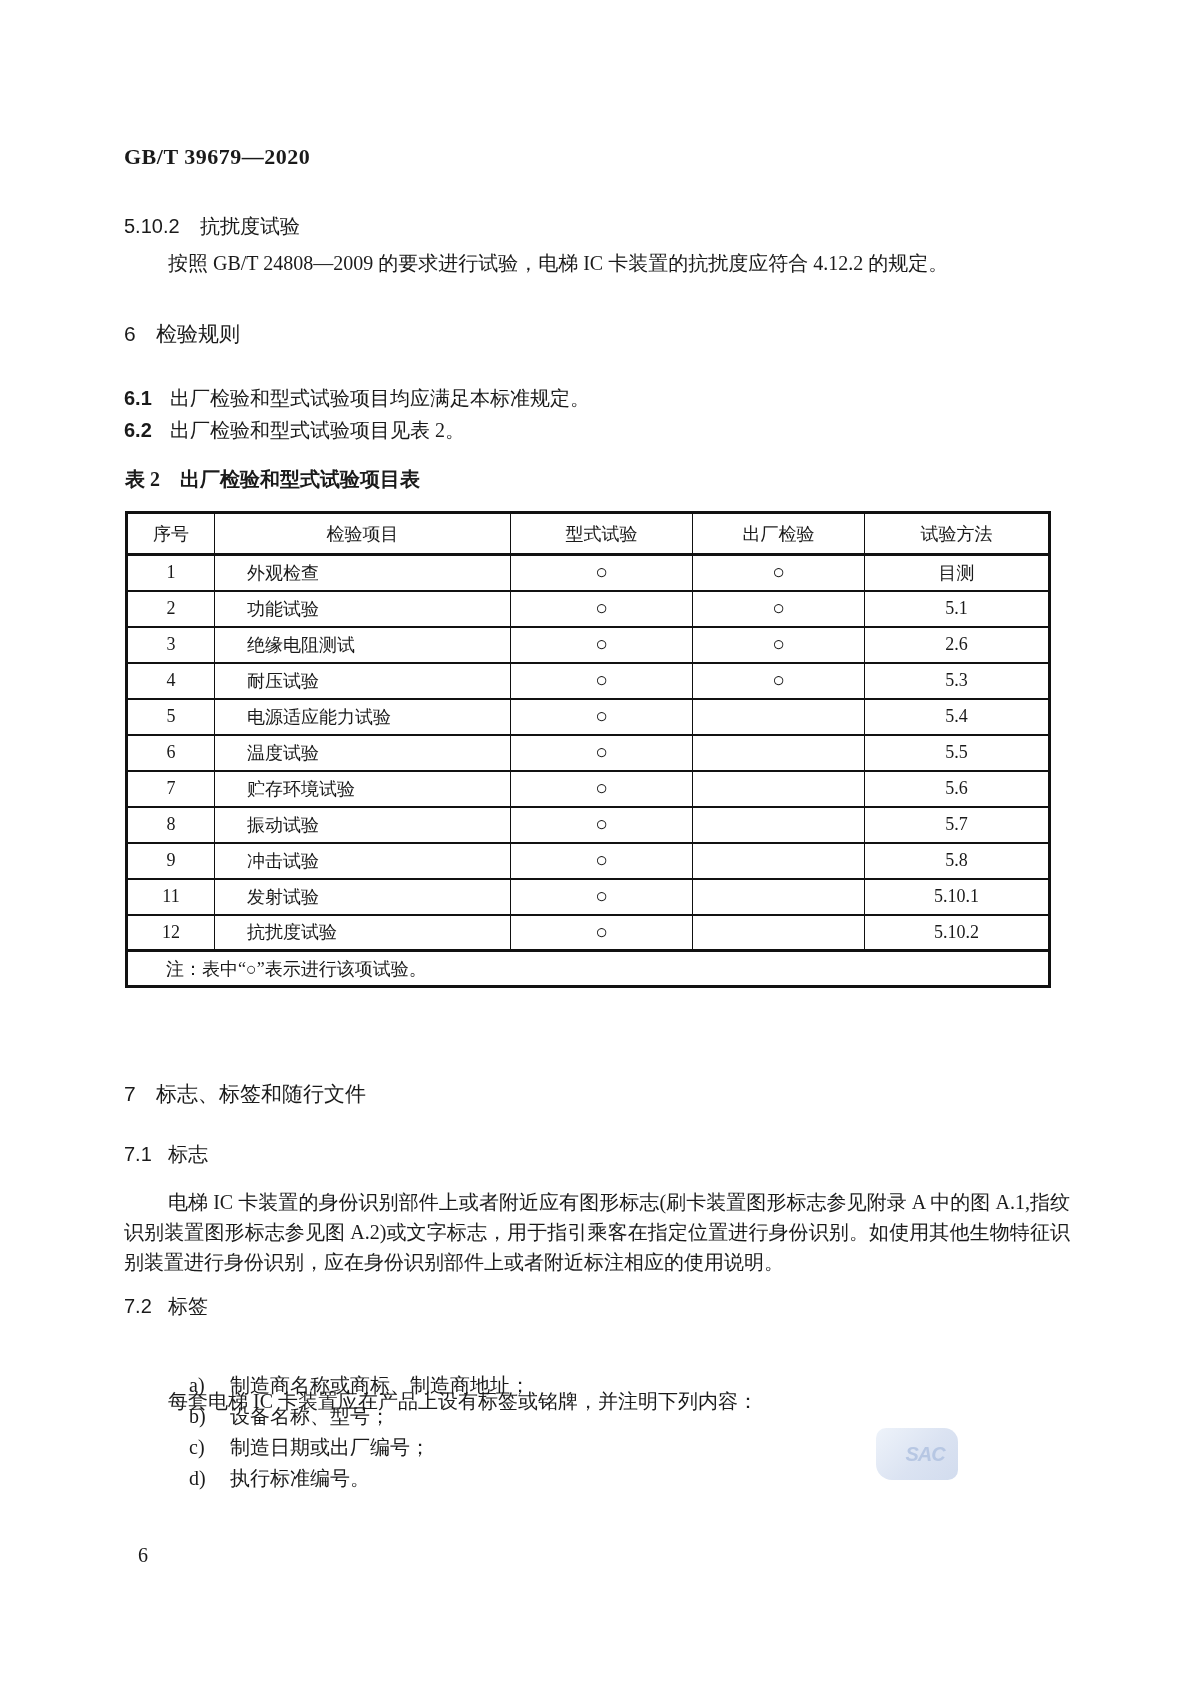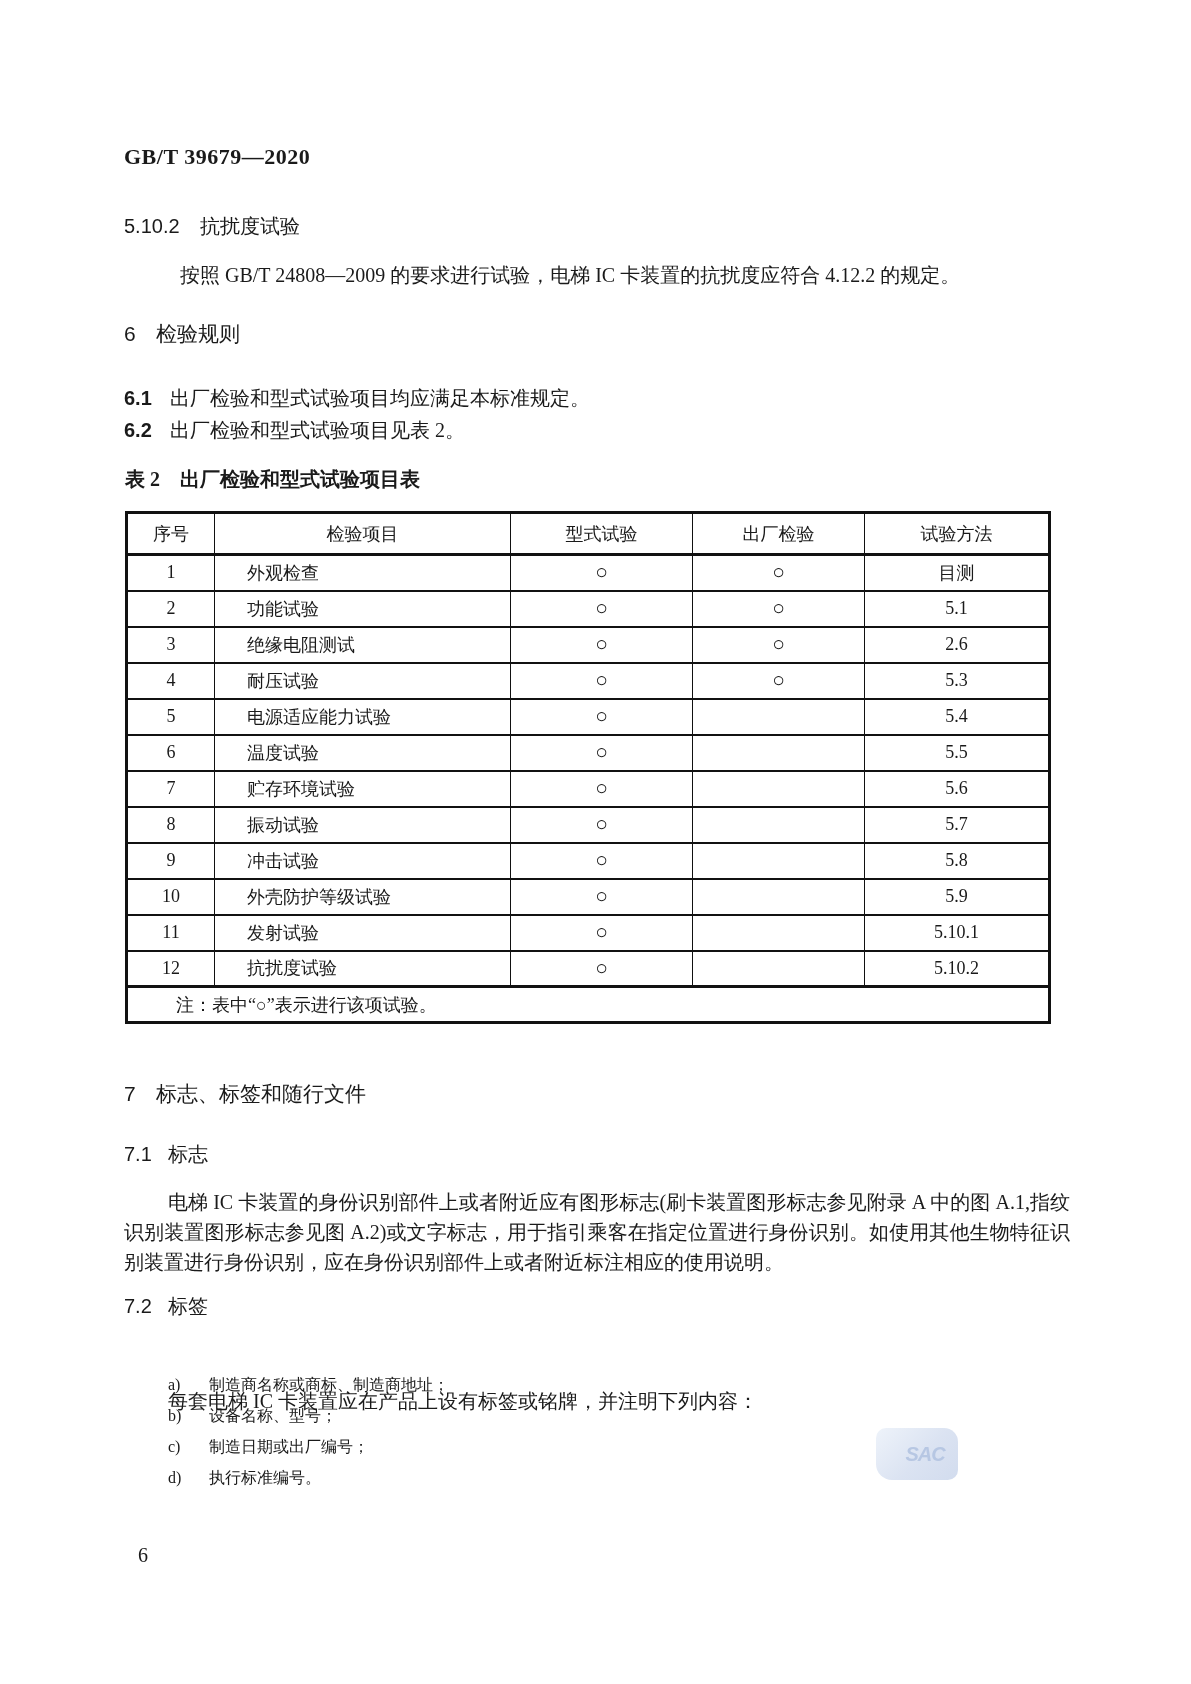--- a/index.html
+++ b/index.html
@@ -39,24 +39,24 @@
     border:1px solid #111; border-top:2px solid #111; border-bottom:2px solid #111;
     font-size:18px; font-weight:normal; text-align:center; padding:0;
     overflow:hidden; white-space:nowrap;
   }
   thead tr { height:42px; }
   tbody tr { height:36px; }
   thead th { border-bottom:3px solid #111; }
   td.c-item { text-align:left; padding-left:32px; }
   .circ { font-size:21px; line-height:1; }
   tr.note-row td {
-    border-top:3px solid #111; text-align:left; padding-left:48px; font-size:18px;
-  }
-
-  .list-item { font-size:16px; line-height:30px; white-space:nowrap; }
+    border-top:3px solid #111; text-align:left; padding-left:38px; font-size:18px;
+  }
+
+  .list-item { font-size:20px; line-height:30px; white-space:nowrap;margin-left:21px; }
   .list-label { display:inline-block; width:41px; }
   .li-indent { left:168px; }
 
   .page-number { left:138px; top:1544px; font-size:20px; }
 
   .watermark {
     left:876px; top:1428px; width:66px; height:52px;
     border-radius:10px 14px 10px 16px;
     background:linear-gradient(135deg, #eef3fa 0%, #dbe3f2 55%, #d2dcee 100%);
     display:flex; align-items:center; justify-content:center;
@@ -68,21 +68,21 @@
 <body>
 
 <div class="page">
 
   <div class="abs running-header">GB/T 39679—2020</div>
 
   <div class="abs heading" style="top:212px">
     <span class="hnum w76">5.10.2</span><span>抗扰度试验</span>
   </div>
 
-  <p class="abs bodytext indent" style="top:248px; margin:12px">按照 GB/T 24808—2009 的要求进行试验，电梯 IC 卡装置的抗扰度应符合 4.12.2 的规定。</p>
+  <p class="abs bodytext indent" style="top:248px; margin:0">按照 GB/T 24808—2009 的要求进行试验，电梯 IC 卡装置的抗扰度应符合 4.12.2 的规定。</p>
 
   <div class="abs heading" style="top:320px; font-size:21px">
     <span class="hnum w32">6</span><span>检验规则</span>
   </div>
 
   <div class="abs clause-line" style="top:383px">
     <span class="cnum">6.1</span><span>出厂检验和型式试验项目均应满足本标准规定。</span>
   </div>
 
   <div class="abs clause-line" style="top:415px">
@@ -167,27 +167,20 @@
           <td>5.7</td>
         </tr>
         <tr>
           <td>9</td>
           <td class="c-item">冲击试验</td>
           <td class="circ">○</td>
           <td class="circ"></td>
           <td>5.8</td>
         </tr>
         <tr>
-          <td>10</td>
-          <td class="c-item">外壳防护等级试验</td>
-          <td class="circ">○</td>
-          <td class="circ"></td>
-          <td>5.9</td>
-        </tr>
-        <tr>
           <td>11</td>
           <td class="c-item">发射试验</td>
           <td class="circ">○</td>
           <td class="circ"></td>
           <td>5.10.1</td>
         </tr>
         <tr>
           <td>12</td>
           <td class="c-item">抗扰度试验</td>
           <td class="circ">○</td>

